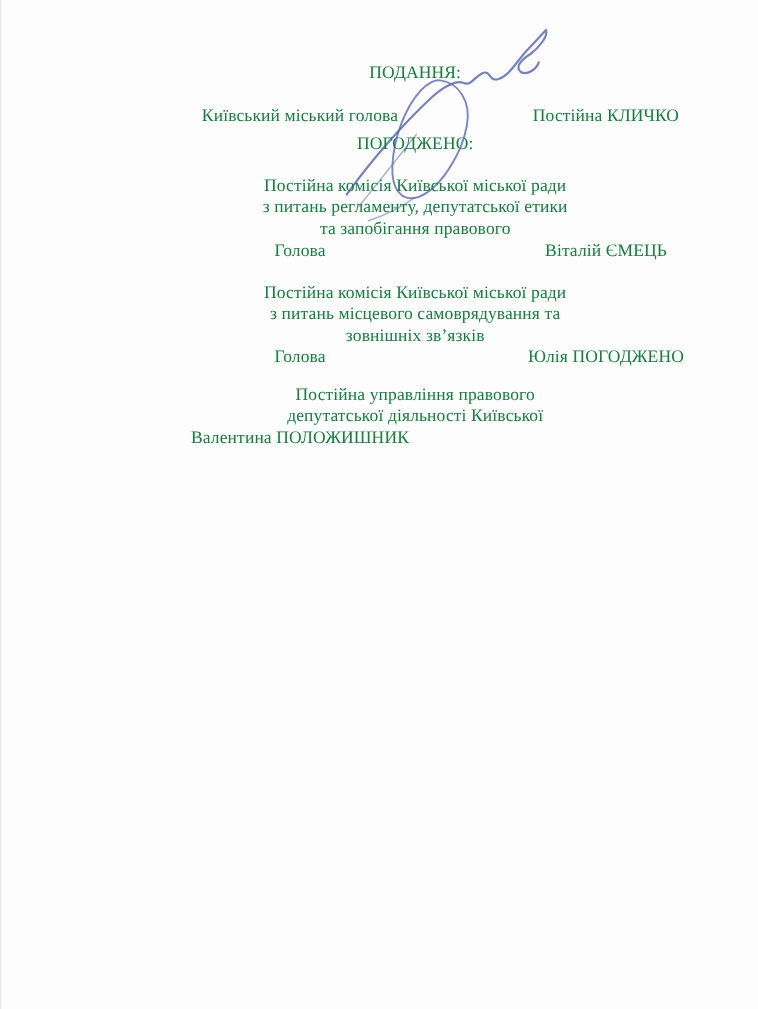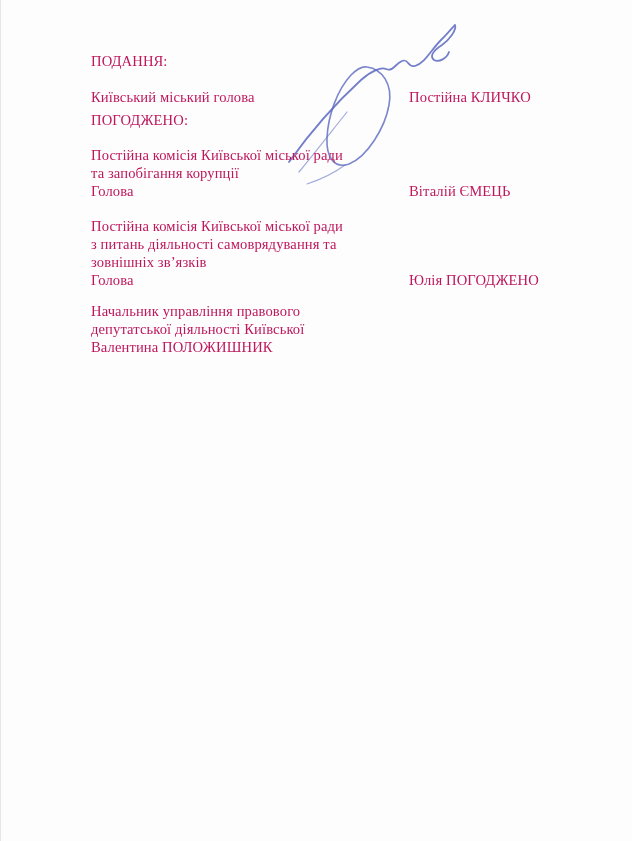--- a/index.html
+++ b/index.html
@@ -7,23 +7,24 @@
     padding: 0;
     background: #ffffff;
   }
   .page {
     position: relative;
     width: 632px;
     height: 841px;
     background: #fdfdfd;
     border-left: 1px solid #e6e6e6;
     font-family: "Liberation Serif", "DejaVu Serif", serif;
-    color: #be185d;
+    color: #15803d;
     overflow: hidden;
     box-sizing: border-box;
+    text-align: center;
   }
   .content {
     position: absolute;
     left: 90px;
     top: 52px;
     width: 510px;
     font-size: 14.6px;
     line-height: 18px;
     letter-spacing: 0.1px;
   }
@@ -81,39 +82,40 @@
 
     <div class="sig-row">
       <div class="pos-line">Київський міський голова</div>
       <div class="name">Постійна КЛИЧКО</div>
     </div>
 
     <div class="heading heading-agreed">ПОГОДЖЕНО:</div>
 
     <div class="block-2">
       <div class="pos-line">Постійна комісія Київської міської ради</div>
-      <div class="pos-line">та запобігання корупції</div>
+      <div class="pos-line">з питань регламенту, депутатської етики</div>
+      <div class="pos-line">та запобігання правового</div>
       <div class="sig-row">
         <div class="pos-line">Голова</div>
         <div class="name">Віталій ЄМЕЦЬ</div>
       </div>
     </div>
 
     <div class="block-3">
       <div class="pos-line">Постійна комісія Київської міської ради</div>
-      <div class="pos-line">з питань діяльності самоврядування та</div>
+      <div class="pos-line">з питань місцевого самоврядування та</div>
       <div class="pos-line">зовнішніх зв’язків</div>
       <div class="sig-row">
         <div class="pos-line">Голова</div>
         <div class="name">Юлія ПОГОДЖЕНО</div>
       </div>
     </div>
 
     <div class="block-4">
-      <div class="pos-line">Начальник управління правового</div>
+      <div class="pos-line">Постійна управління правового</div>
       <div class="pos-line">депутатської діяльності Київської</div>
       <div class="sig-row">
         <div class="name">Валентина ПОЛОЖИШНИК</div>
       </div>
     </div>
 
   </div>
 </div>
 
 </body></html>

